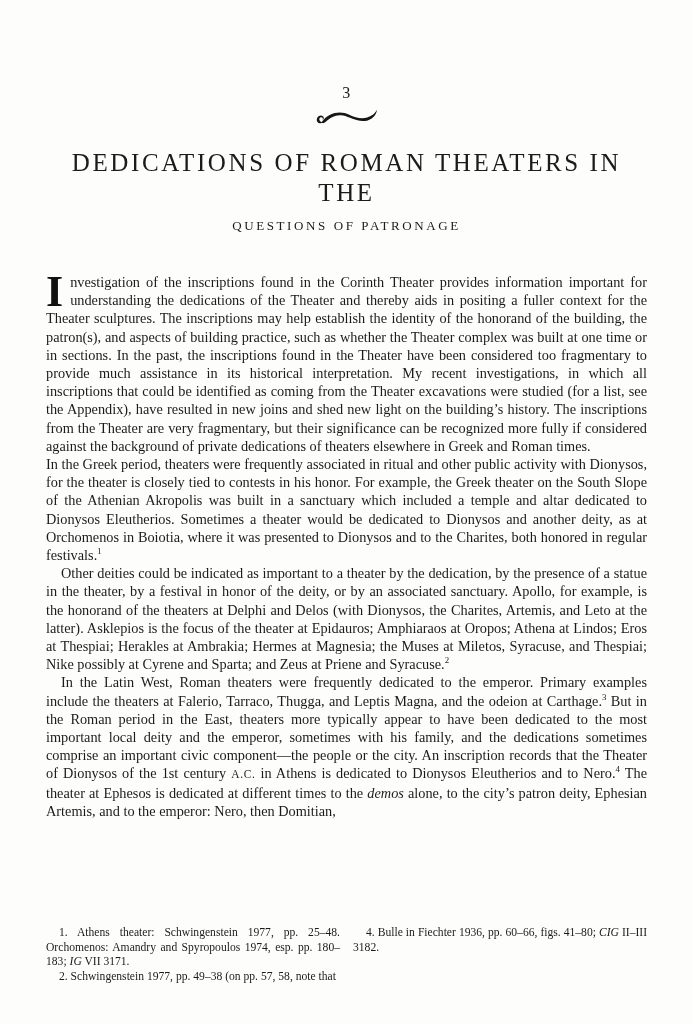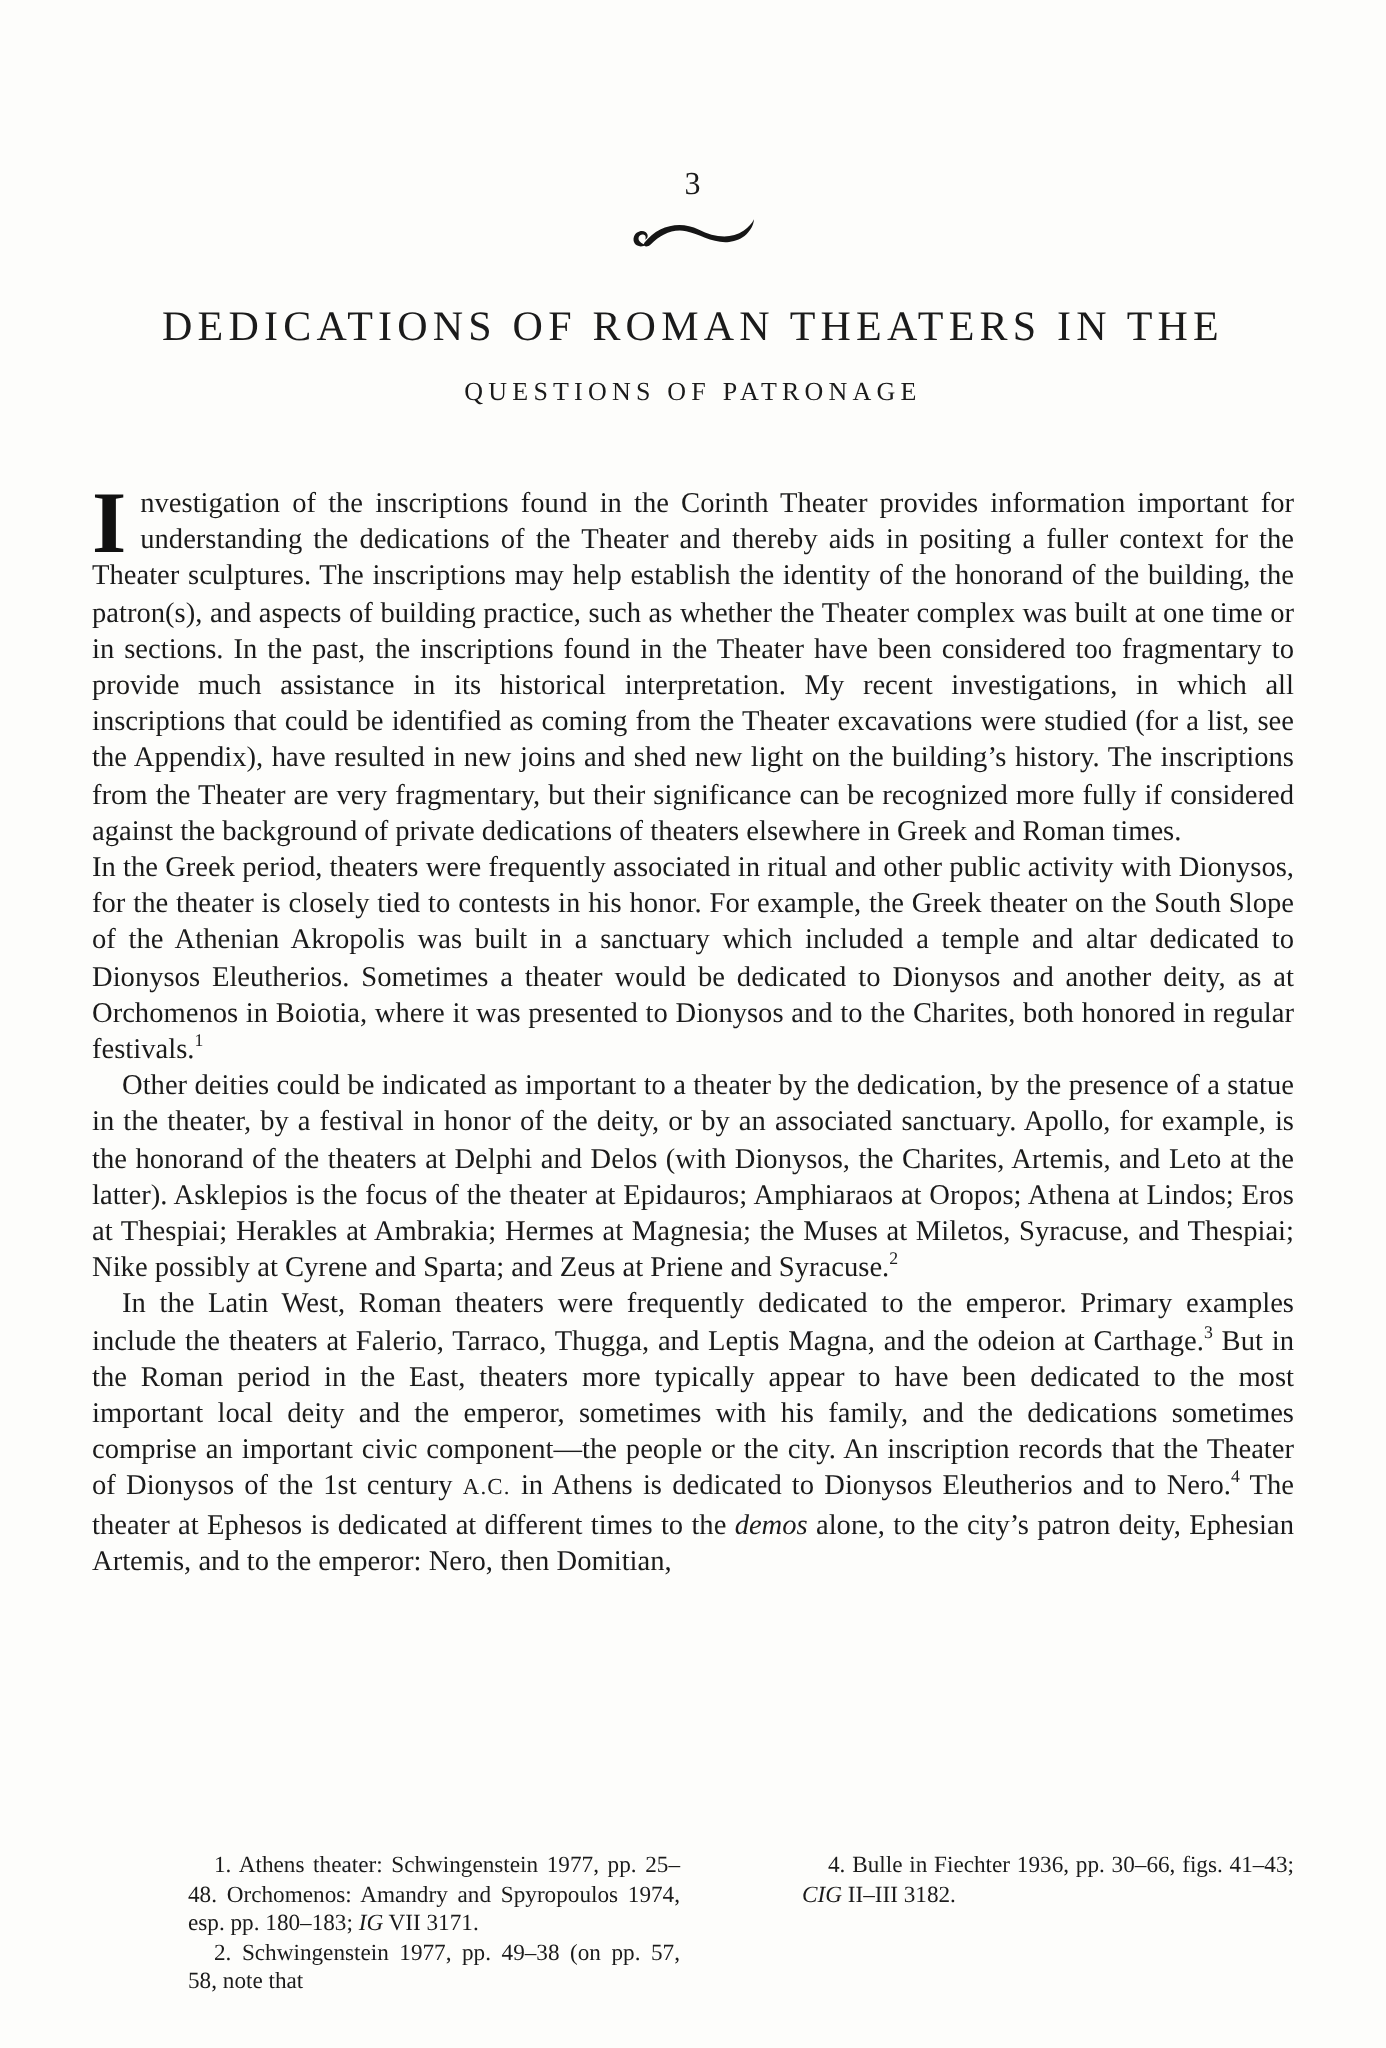--- a/index.html
+++ b/index.html
@@ -19,21 +19,21 @@
     text-align: center;
     font-size: 16px;
     line-height: 18px;
     letter-spacing: 0.5px;
   }
   .ornament { text-align: center; margin-top: 3px; height: 24px; }
   .ornament svg { display: inline-block; }
   .title {
     margin: 19px 0 0 0;
     text-align: center;
-    font-size: 21px;
+    font-size: 25px;
     font-weight: normal;
     letter-spacing: 2.6px;
     line-height: 30px;
   }
   .title .title-line { display: block; }
   .subtitle {
     margin: 9px 0 0 0;
     text-align: center;
     font-size: 13px;
     font-weight: normal;
@@ -71,21 +71,21 @@
     position: absolute;
     top: 926px;
     left: 46px;
     right: 46px;
     display: flex;
     gap: 13px;
     font-size: 11.6px;
     line-height: 14.6px;
     text-align: justify;
   }
-  .fn-col { flex: 1 1 0; min-width: 0; margin-left: 48px; }
+  .fn-col { flex: 1 1 0; min-width: 0; }
   .fn { margin: 0; }
   .fn.indent { text-indent: 13px; }
 </style>
 </head>
 <body>
 
 <div class="page">
 
   <header>
     <div class="chapter-number">3</div>
@@ -124,17 +124,17 @@
     <p class="para indent"><span>Other deities could be indicated as important to a theater by the dedication, by the presence of a statue in the theater, by a festival in honor of the deity, or by an associated sanctuary. Apollo, for example, is the honorand of the theaters at Delphi and Delos (with Dionysos, the Charites, Artemis, and Leto at the latter). Asklepios is the focus of the theater at Epidauros; Amphiaraos at Oropos; Athena at Lindos; Eros at Thespiai; Herakles at Ambrakia; Hermes at Magnesia; the Muses at Miletos, Syracuse, and Thespiai; Nike possibly at Cyrene and Sparta; and Zeus at Priene and Syracuse.</span><sup class="fnref">2</sup></p>
     <p class="para indent"><span>In the Latin West, Roman theaters were frequently dedicated to the emperor. Primary examples include the theaters at Falerio, Tarraco, Thugga, and Leptis Magna, and the odeion at Carthage.</span><sup class="fnref">3</sup><span> But in the Roman period in the East, theaters more typically appear to have been dedicated to the most important local deity and the emperor, sometimes with his family, and the dedications sometimes comprise an important civic component—the people or the city. An inscription records that the Theater of Dionysos of the 1st century </span><span class="sc">A.C.</span><span> in Athens is dedicated to Dionysos Eleutherios and to Nero.</span><sup class="fnref">4</sup><span> The theater at Ephesos is dedicated at different times to the </span><span class="it">demos</span><span> alone, to the city’s patron deity, Ephesian Artemis, and to the emperor: Nero, then Domitian,</span></p>
   </section>
 
   <footer class="footnotes">
     <div class="fn-col">
       <p class="fn indent"><span>1. Athens theater: Schwingenstein 1977, pp. 25–48. Orchomenos: Amandry and Spyropoulos 1974, esp. pp. 180–183; </span><span class="it">IG</span><span> VII 3171.</span></p>
       <p class="fn indent"><span>2. Schwingenstein 1977, pp. 49–38 (on pp. 57, 58, note that</span></p>
     </div>
     <div class="fn-col">
-      <p class="fn indent"><span>4. Bulle in Fiechter 1936, pp. 30–66, figs. 41–43; </span><span class="it">CIG</span><span> II–III 3182.</span></p>
+      <p class="fn indent"><span>4. Bulle in Fiechter 1936, pp. 60–66, figs. 41–80; </span><span class="it">CIG</span><span> II–III 3182.</span></p>
     </div>
   </footer>
 
 </div>
 
 </body></html>

